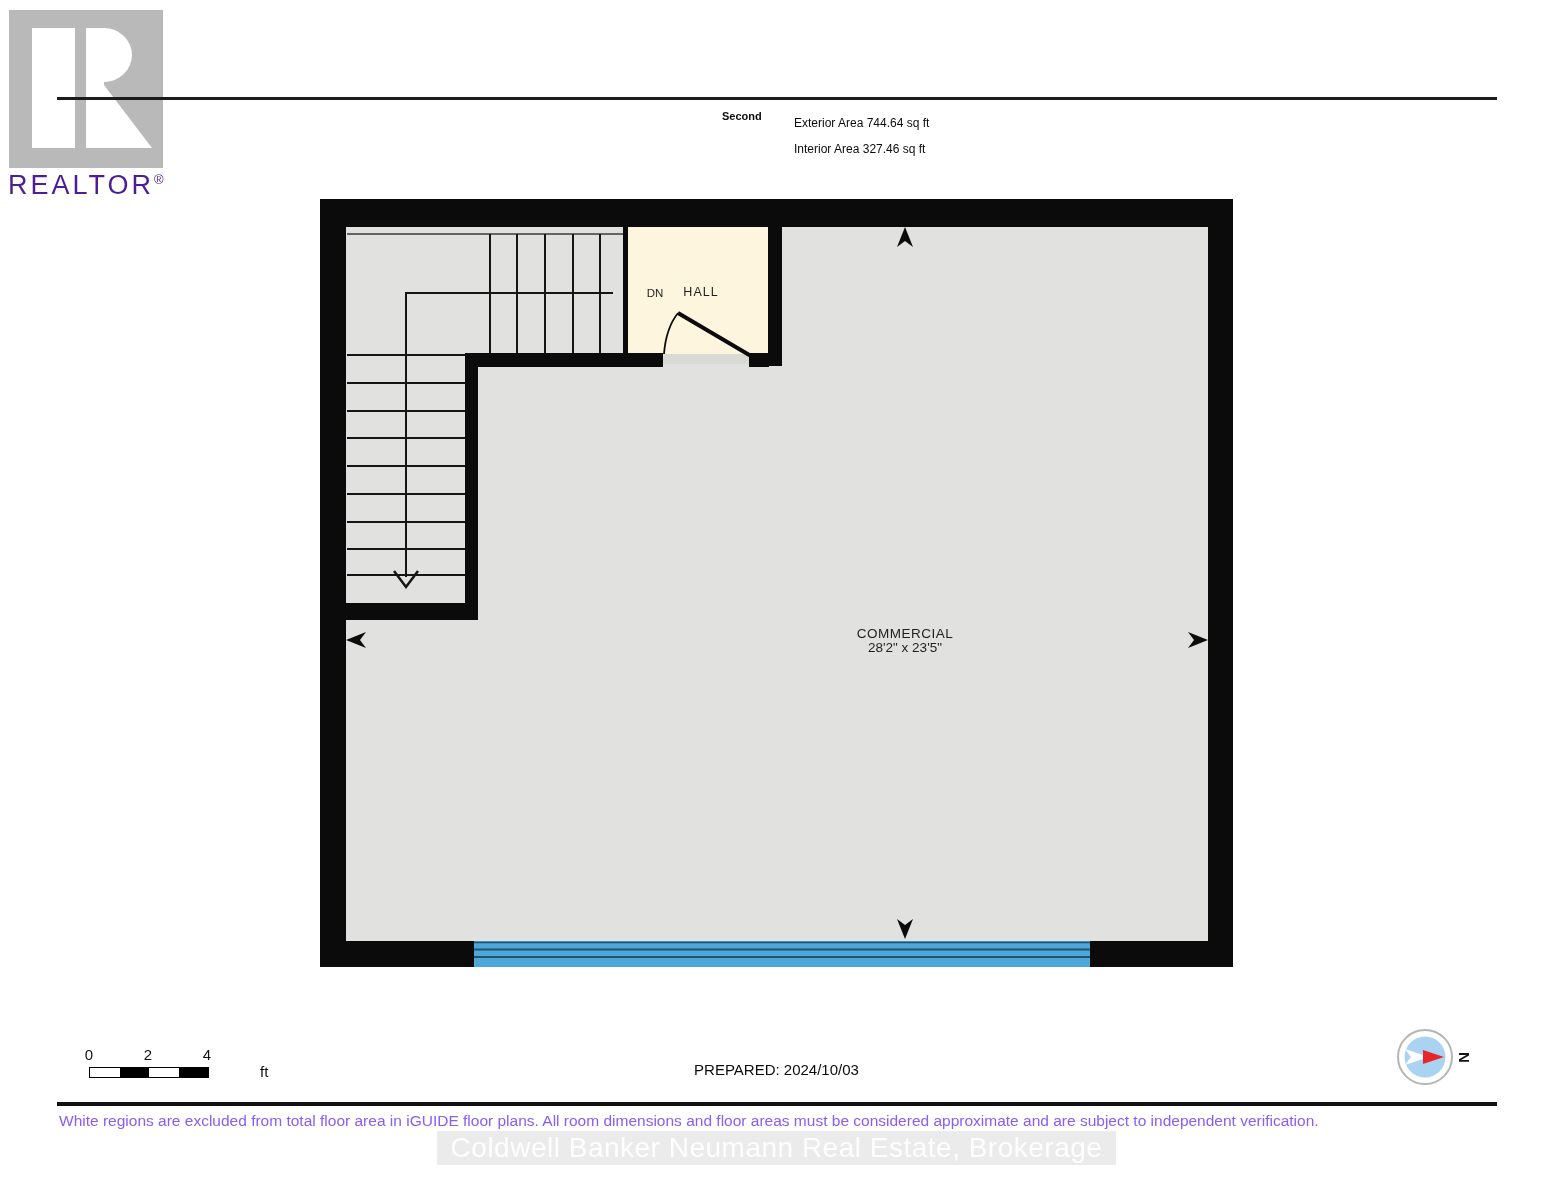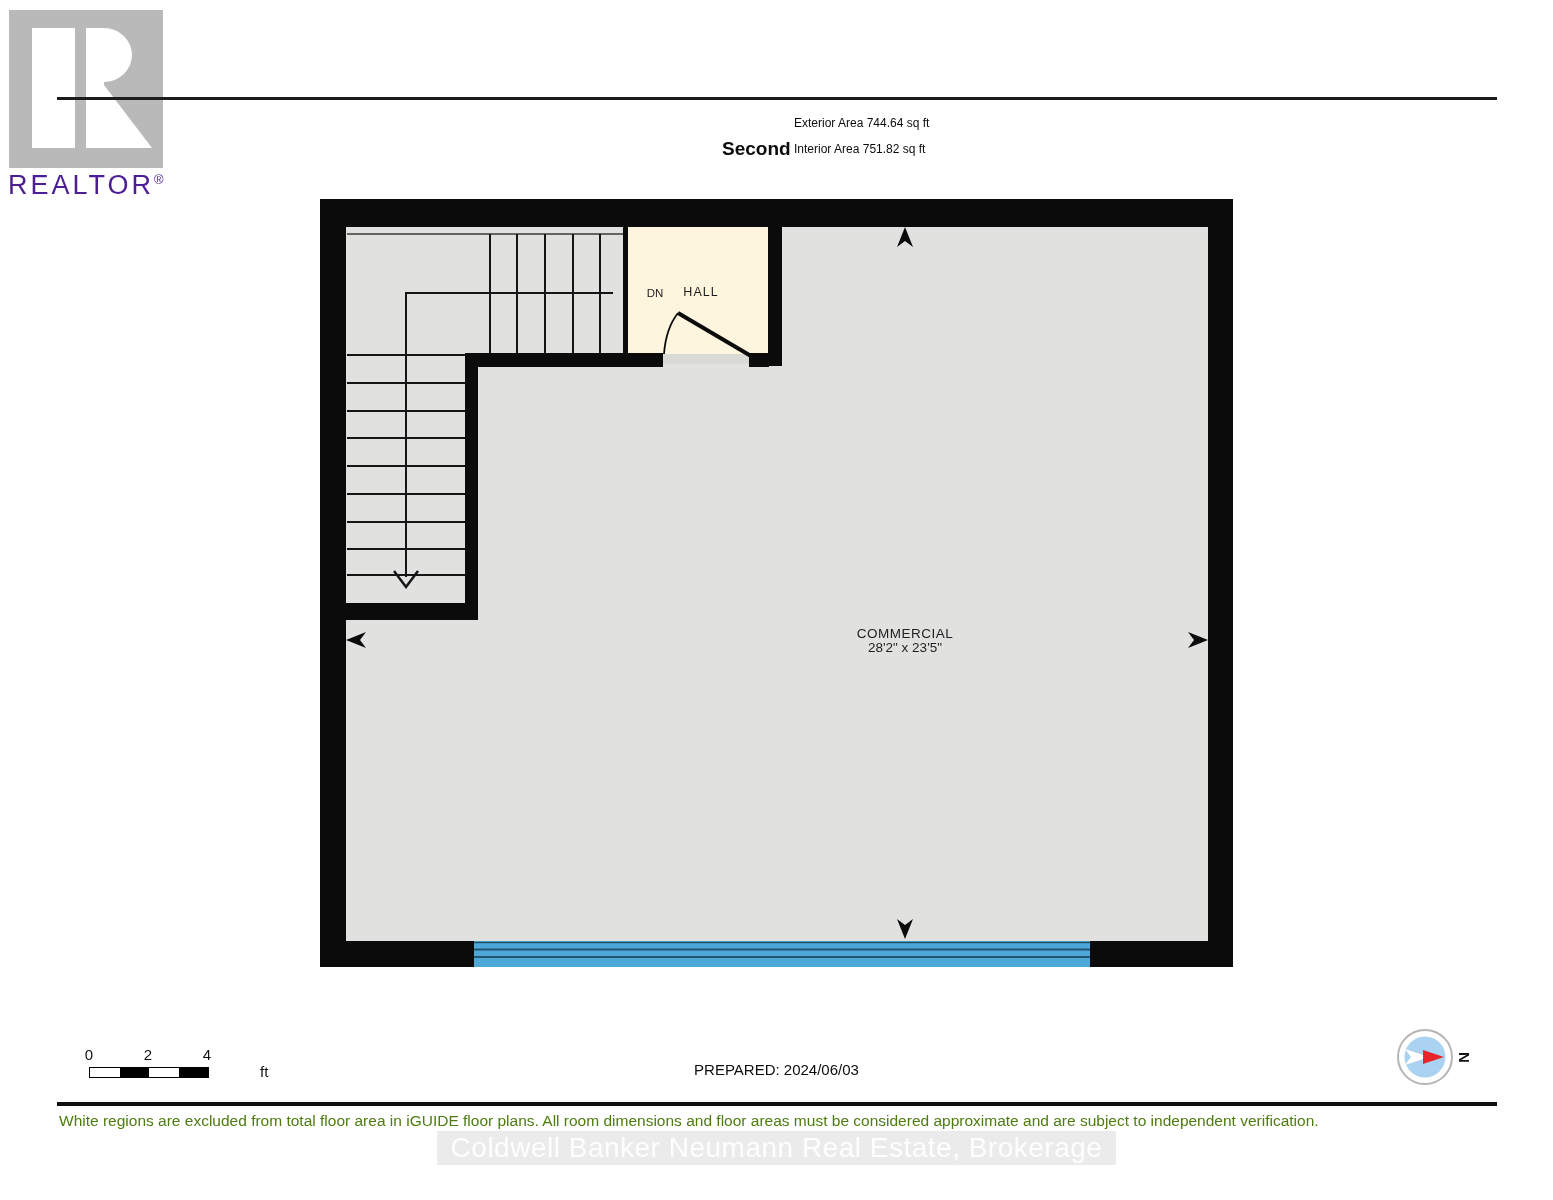--- a/index.html
+++ b/index.html
@@ -7,39 +7,39 @@
         font-family:"Liberation Sans",sans-serif;color:#111;}
 
   
   .logo-box{position:absolute;left:9px;top:10px;z-index:1;}
   .logo-word{position:absolute;left:8px;top:170px;font-size:27px;letter-spacing:3px;
              color:#4c1d95;font-weight:normal;z-index:1;}
   .logo-word sup{font-size:13px;letter-spacing:0;}
   .title{position:absolute;top:55px;left:0;width:100%;text-align:center;
          font-size:29px;font-weight:bold;color:#0c0c0c;}
   .rule-top{position:absolute;top:97px;left:57px;width:1440px;height:3px;background:#1c1c1c;z-index:5;}
-  .floor-label{position:absolute;top:110px;left:722px;font-size:19px;font-weight:bold;color:#0c0c0c;margin-top:28px;}
+  .floor-label{position:absolute;top:110px;left:722px;font-size:11px;font-weight:bold;color:#0c0c0c;}
   .area-lines{position:absolute;top:110px;left:794px;font-size:12px;line-height:26px;color:#0c0c0c;}
 
   
   .plan-svg{position:absolute;left:320px;top:195px;}
 
   
   .scale-num{position:absolute;font-size:15px;color:#111;width:20px;text-align:center;top:1046px;}
   .scale-bar{position:absolute;left:89px;top:1067px;width:118px;height:9px;border:1px solid #000;
              display:flex;}
   .scale-bar .seg{flex:1;}
   .seg.w{background:#fff;} .seg.b{background:#000;}
   .scale-unit{position:absolute;left:220px;top:1063px;font-size:15px;color:#111;margin-left:40px;}
   .prepared{position:absolute;top:1061px;left:0;width:100%;text-align:center;font-size:15px;color:#0c0c0c;}
   .compass{position:absolute;left:1396px;top:1028px;}
   .compass-n{position:absolute;left:1459px;top:1049px;font-size:15px;font-weight:bold;color:#111;
              transform:rotate(90deg);}
   .rule-bottom{position:absolute;top:1102px;left:57px;width:1440px;height:4px;background:#101010;}
-  .disclaimer{position:absolute;top:1112px;left:59px;font-size:15.5px;color:#4d7c0f;white-space:nowrap;}
+  .disclaimer{position:absolute;top:1112px;left:59px;font-size:15.5px;color:#8b5cf6;white-space:nowrap;}
   .watermark{position:absolute;top:1131px;left:50%;transform:translateX(-50%);
              background:#ebebeb;color:rgba(255,255,255,0.95);font-size:28px;letter-spacing:0.5px;
              padding:1px 14px;white-space:nowrap;}
 </style>
 </head>
 <body>
 
 <div class="page">
 
   <svg class="logo-box" width="155" height="160" viewBox="0 0 155 160">
@@ -48,21 +48,21 @@
     <rect x="77" y="18" width="18" height="120" fill="#fff"></rect>
     <path d="M95,18 A28,27 0 0 1 95,72 Z" fill="#fff"></path>
     <path d="M95,75 L143,138 L95,138 Z" fill="#fff"></path>
   </svg>
   <div class="logo-word"><span>REALTOR</span><sup>®</sup></div>
 
   <div class="rule-top"></div>
   <div class="floor-label">Second</div>
   <div class="area-lines">
     <div>Exterior Area 744.64 sq ft</div>
-    <div>Interior Area 751.82 sq ft</div>
+    <div>Interior Area 327.46 sq ft</div>
   </div>
 
   <svg class="plan-svg" width="915" height="775" viewBox="320 195 915 775">
 
     <rect x="320" y="199" width="913" height="768" fill="#0b0b0b"></rect>
 
     <rect x="346" y="227" width="862" height="714" fill="#e1e1e0"></rect>
 
     <line x1="347" y1="234" x2="628" y2="234" stroke="#3a3a3a" stroke-width="1.5"></line>
     <g stroke="#151515" stroke-width="2">
@@ -127,21 +127,21 @@
   <div class="scale-num" style="left:138px;">2</div>
   <div class="scale-num" style="left:197px;">4</div>
   <div class="scale-bar">
     <div class="seg w"></div>
       <div class="seg b"></div>
       <div class="seg w"></div>
       <div class="seg b"></div>
   </div>
   <div class="scale-unit">ft</div>
 
-  <div class="prepared">PREPARED: 2024/06/03</div>
+  <div class="prepared">PREPARED: 2024/10/03</div>
 
   <svg class="compass" width="58" height="58" viewBox="0 0 58 58">
     <circle cx="29" cy="29" r="27" fill="#ffffff" stroke="#b5b5b5" stroke-width="2"></circle>
     <circle cx="29" cy="29" r="20.5" fill="#aad2f1"></circle>
     <polygon points="9,21 33,29 9,37 15,29" fill="#ffffff"></polygon>
     <polygon points="27,22 48,29 27,36" fill="#e8262a"></polygon>
   </svg>
   <div class="compass-n">N</div>
 
   <div class="rule-bottom"></div>

